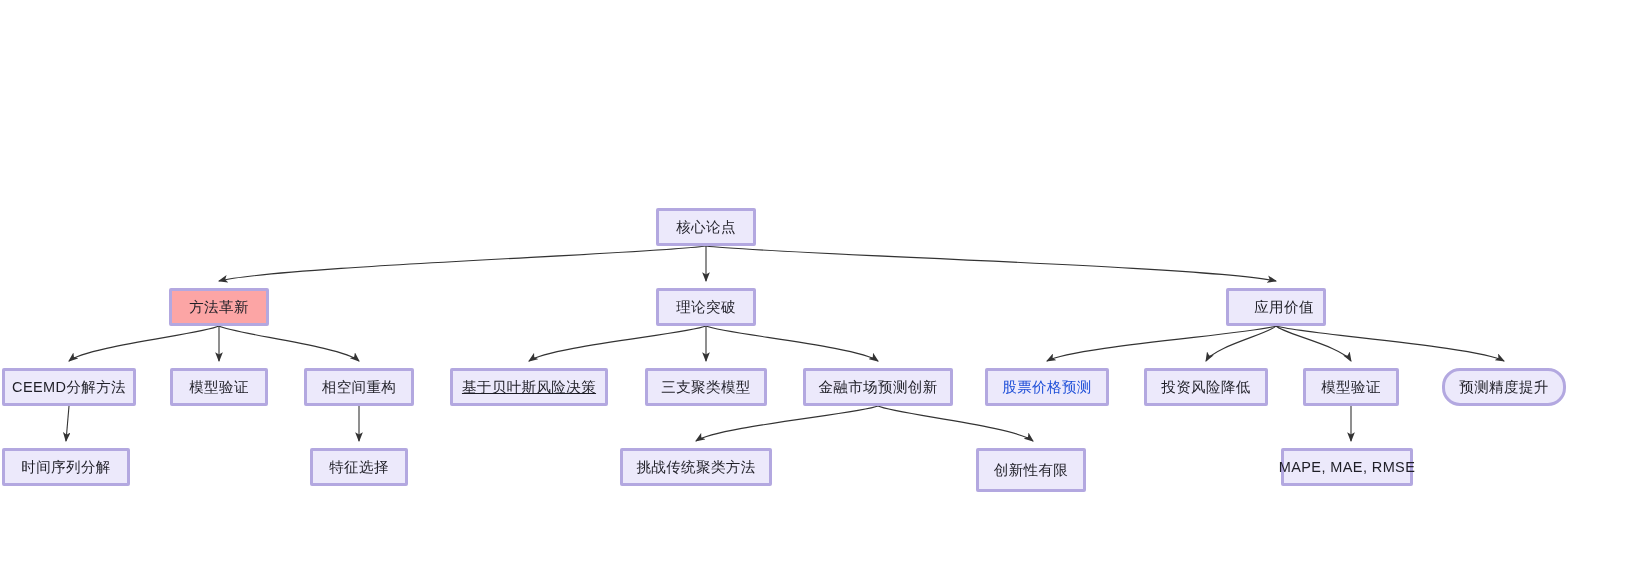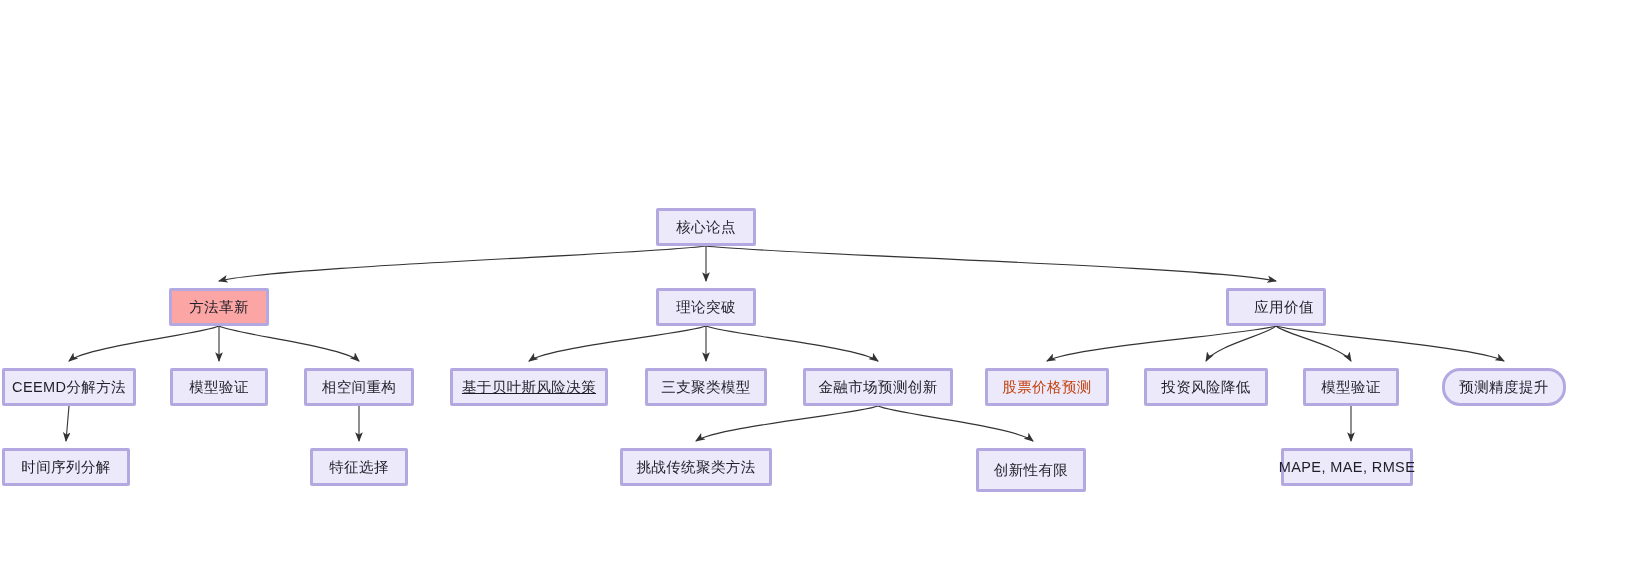--- a/index.html
+++ b/index.html
@@ -109,21 +109,21 @@
       </div>
       <div class="node-box" style="left: 450px; top: 368px; width: 158px; height: 38px; background: rgb(236, 233, 251); border-color: rgb(179, 168, 224); color: rgb(31, 31, 39); text-decoration: underline;">
         <span class="node-label">基于贝叶斯风险决策</span>
       </div>
       <div class="node-box" style="left: 645px; top: 368px; width: 122px; height: 38px; background: rgb(236, 233, 251); border-color: rgb(179, 168, 224); color: rgb(31, 31, 39);">
         <span class="node-label">三支聚类模型</span>
       </div>
       <div class="node-box" style="left: 803px; top: 368px; width: 150px; height: 38px; background: rgb(236, 233, 251); border-color: rgb(179, 168, 224); color: rgb(31, 31, 39);">
         <span class="node-label">金融市场预测创新</span>
       </div>
-      <div class="node-box" style="left: 985px; top: 368px; width: 124px; height: 38px; background: rgb(236, 233, 251); border-color: rgb(179, 168, 224); color: #c2410c;">
+      <div class="node-box" style="left: 985px; top: 368px; width: 124px; height: 38px; background: rgb(236, 233, 251); border-color: rgb(179, 168, 224); color: #1d4ed8;">
         <span class="node-label">股票价格预测</span>
       </div>
       <div class="node-box" style="left: 1144px; top: 368px; width: 124px; height: 38px; background: rgb(236, 233, 251); border-color: rgb(179, 168, 224); color: rgb(31, 31, 39);">
         <span class="node-label">投资风险降低</span>
       </div>
       <div class="node-box" style="left: 1303px; top: 368px; width: 96px; height: 38px; background: rgb(236, 233, 251); border-color: rgb(179, 168, 224); color: rgb(31, 31, 39);">
         <span class="node-label">模型验证</span>
       </div>
       <div class="node-box" style="left: 1442px; top: 368px; width: 124px; height: 38px; background: rgb(236, 233, 251); border-color: rgb(179, 168, 224); color: rgb(31, 31, 39); border-radius: 18px;">
         <span class="node-label">预测精度提升</span>

